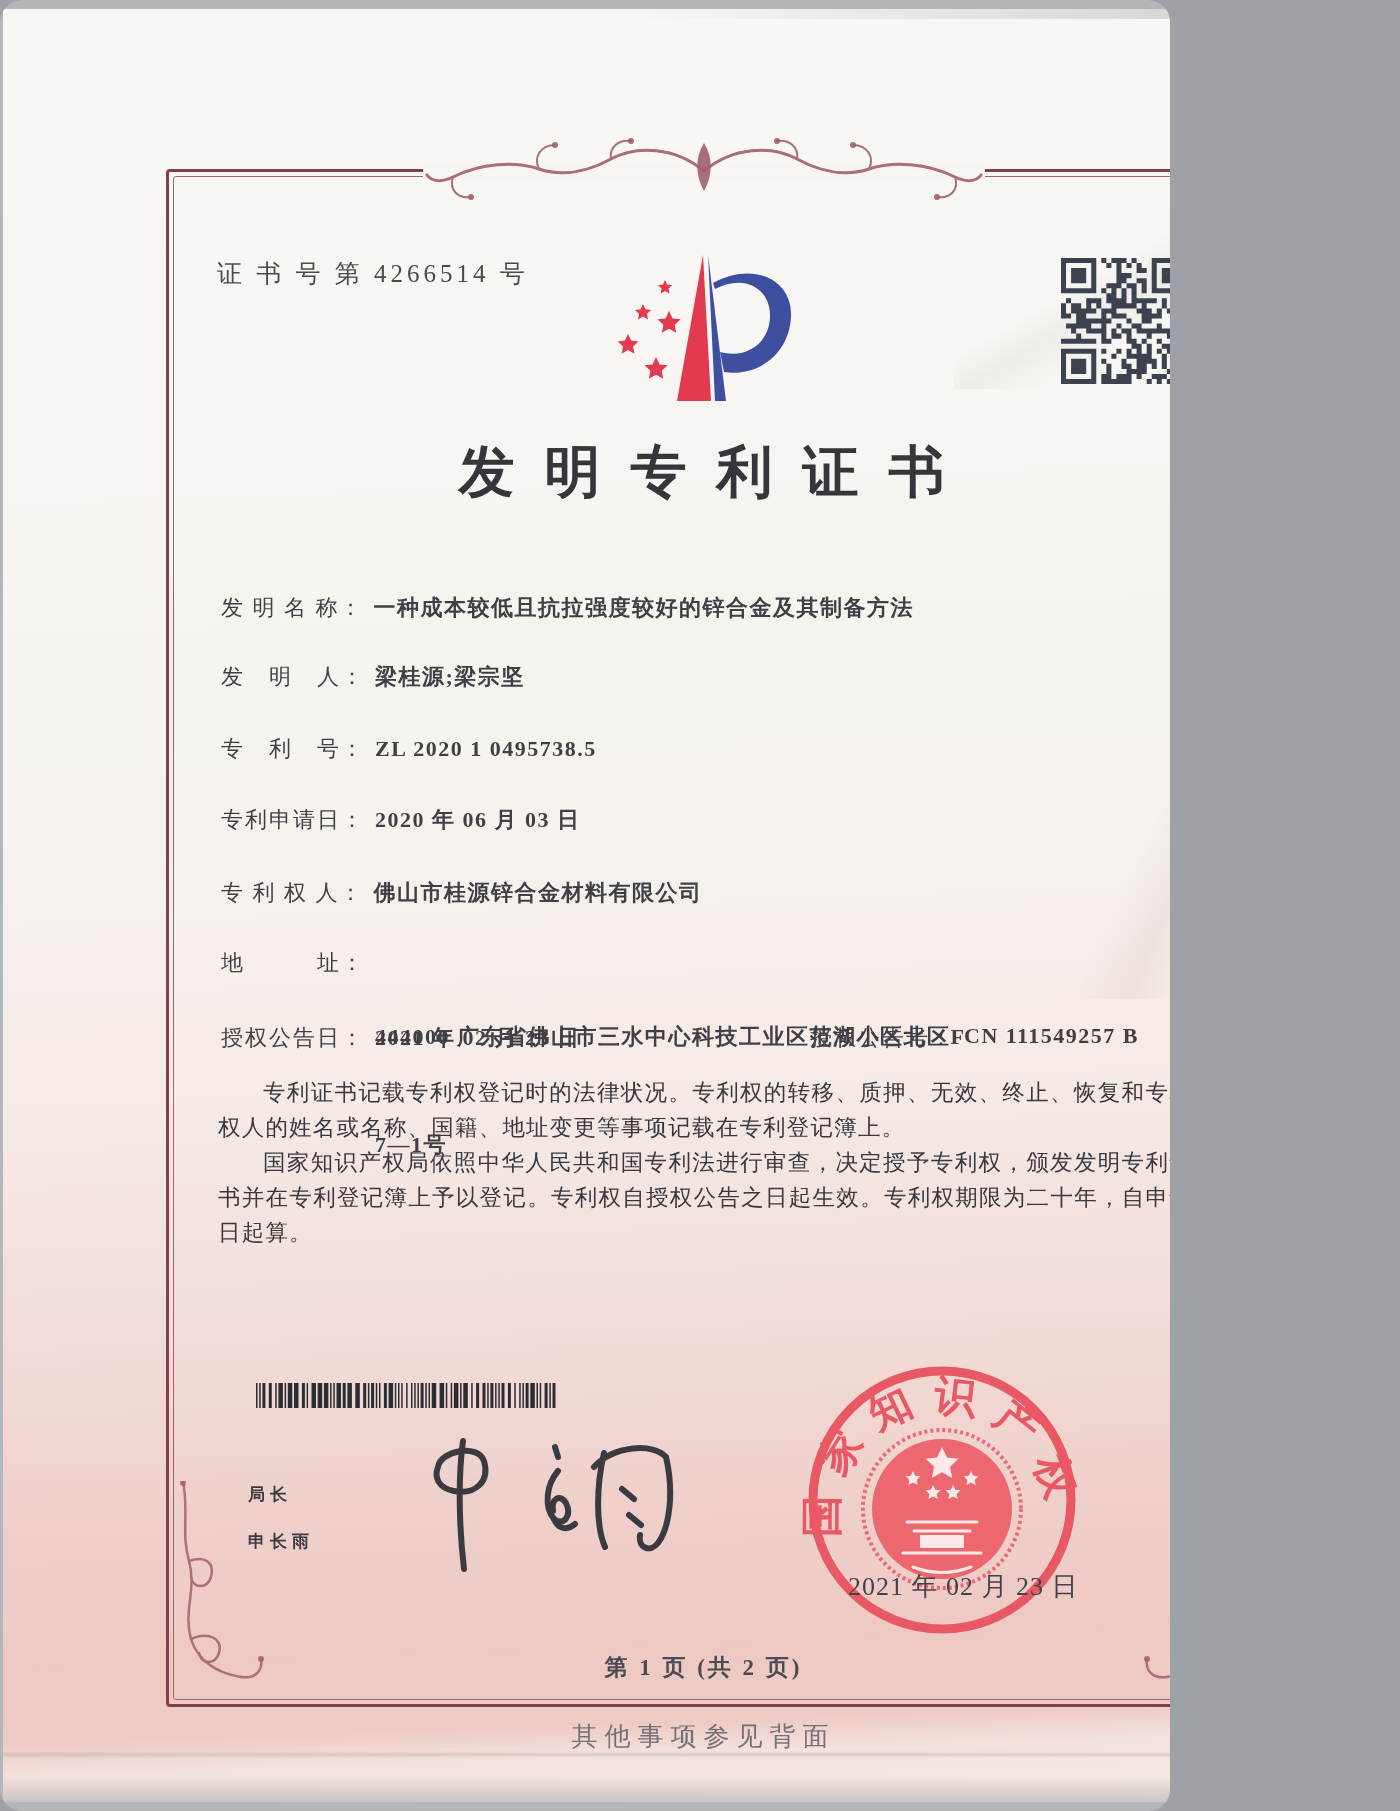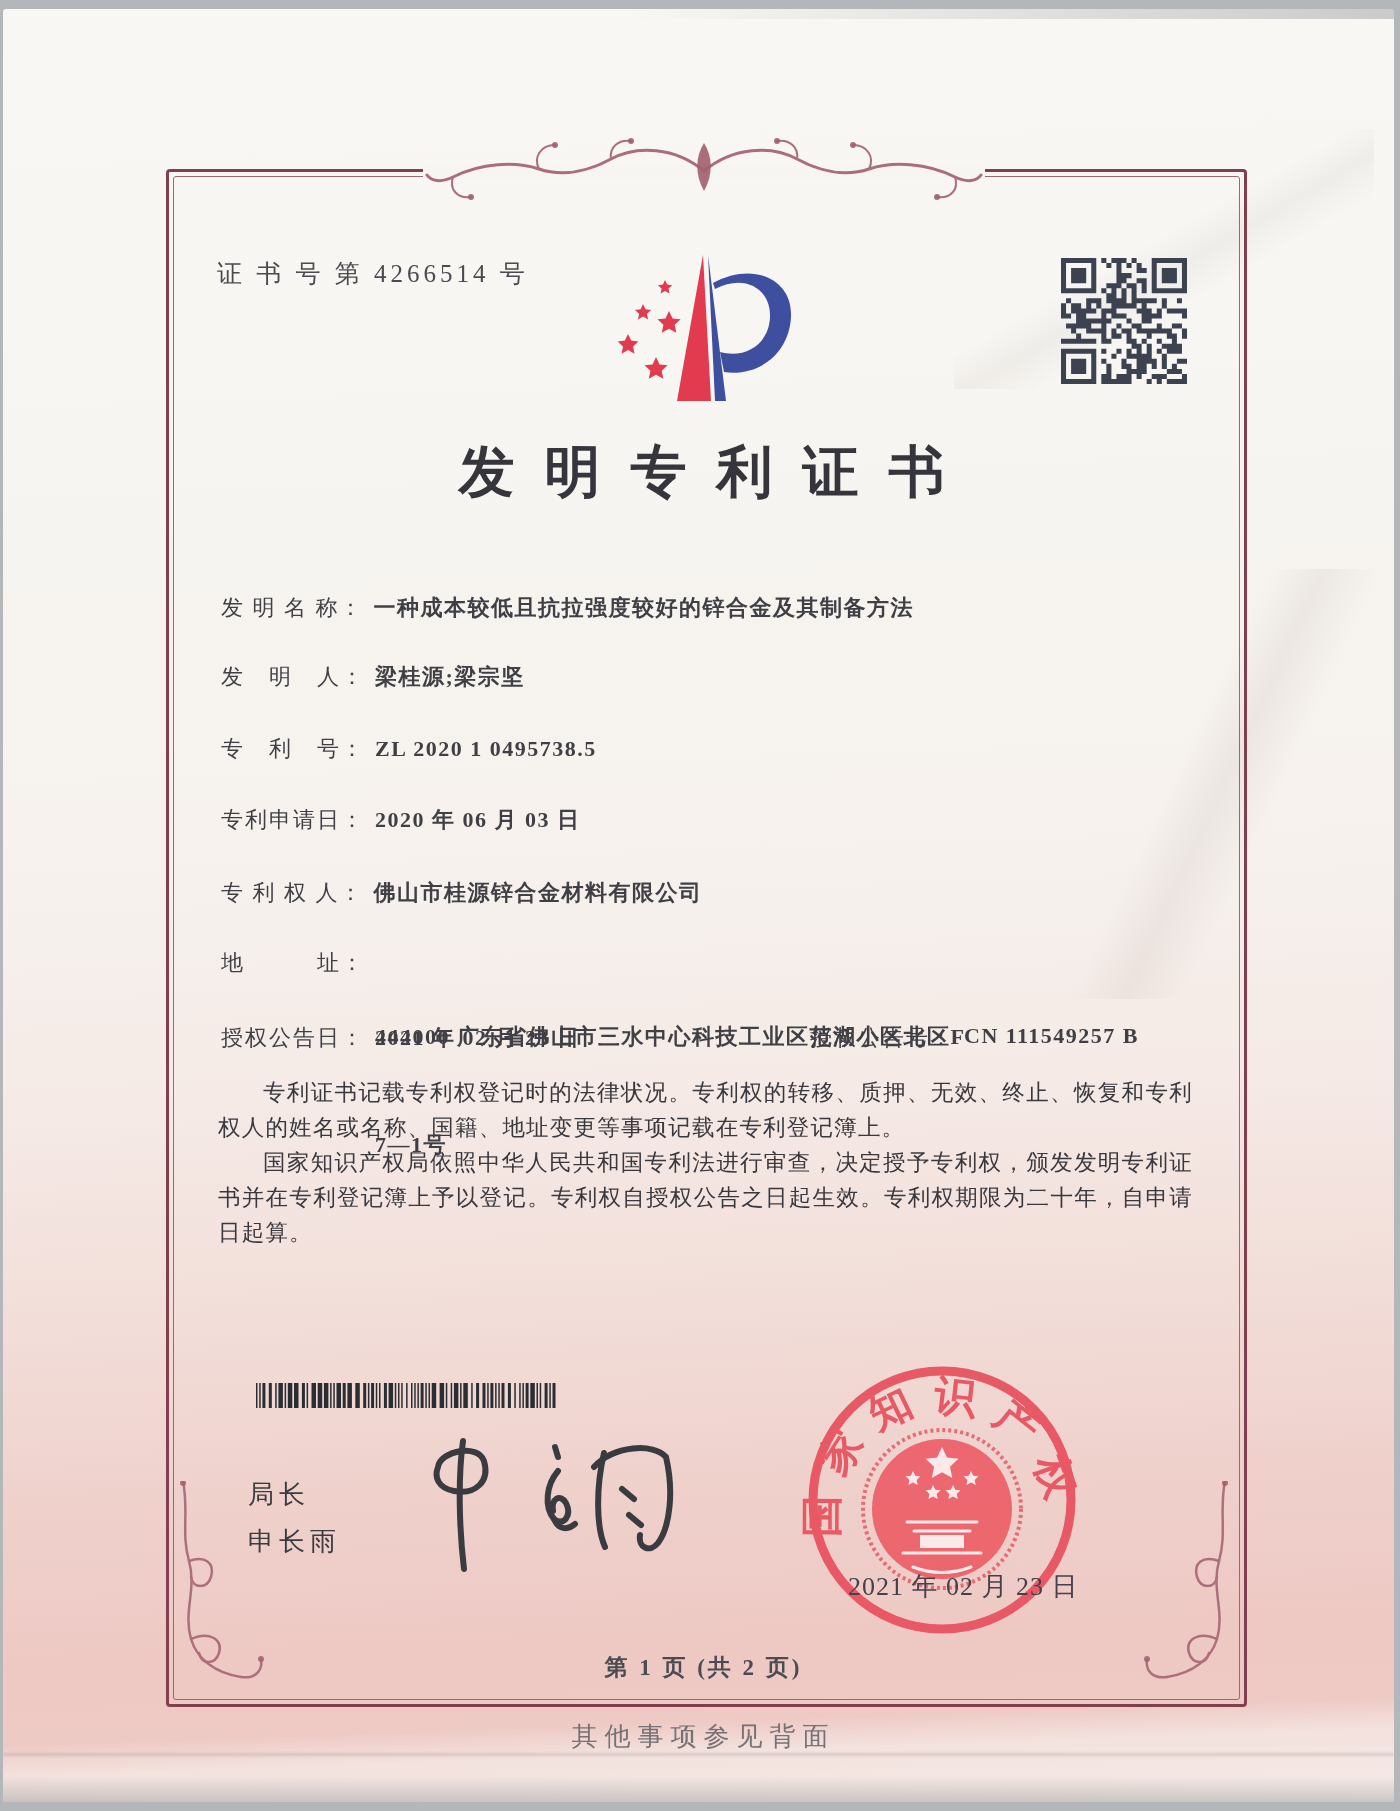--- a/index.html
+++ b/index.html
@@ -1,17 +1,17 @@
 <!DOCTYPE html>
 <html><head>
 <meta charset="utf-8">
 <style>
   html,body{margin:0;padding:0;}
   body{background:#9ea2a6;font-family:"Liberation Serif","DejaVu Serif",serif;}
-  .stage{position:relative;width:1400px;height:1811px;background:#b4b7b9;overflow:hidden;}
+  .stage{position:relative;width:1170px;height:1811px;background:#b4b7b9;overflow:hidden;border-radius:22px;}
   .paper{position:absolute;left:3px;top:9px;width:1391px;height:1793px;border-radius:3px;
     background:linear-gradient(178deg,
       #f8f7f4 0%, #f7f6f2 20%, #f6f1ed 48%, #f5eae6 60%,
       #f2ddd8 72%, #efd0cb 82%, #eec9c4 90%, #eecac5 94.3%,
       #f3e2de 96%, #f5ece8 100%);
     overflow:hidden;}
   .wrinkle1{position:absolute;right:0;top:560px;width:340px;height:430px;pointer-events:none;
     background:linear-gradient(115deg,transparent 40%,rgba(185,170,165,0.16) 50%,transparent 61%);}
   .wrinkle2{position:absolute;right:20px;top:120px;width:420px;height:260px;pointer-events:none;
     background:linear-gradient(150deg,transparent 45%,rgba(180,170,165,0.12) 53%,transparent 62%);}
@@ -40,21 +40,21 @@
   .flabel{white-space:pre;flex:none;}
   .fvalue{margin-left:10px;letter-spacing:1.5px;white-space:pre;font-weight:bold;}
   .row2cell{position:absolute;font-size:22px;color:#3f3f45;letter-spacing:2px;display:flex;}
 
   .bodytext{position:absolute;left:215px;top:1066px;width:975px;font-size:22.5px;
     color:#38383e;line-height:35px;letter-spacing:1.2px;text-align:justify;}
   .bodytext p{margin:0;text-indent:2em;}
 
   .barcode{position:absolute;left:253px;top:1374px;width:302px;height:25px;}
 
-  .director{position:absolute;left:245px;top:1462px;font-size:26px;color:#3b3b40;letter-spacing:5px;line-height:47px;}
+  .director{position:absolute;left:245px;top:1462px;font-size:17px;color:#3b3b40;letter-spacing:5px;line-height:47px;font-weight:bold;}
   .signature{position:absolute;left:405px;top:1418px;width:270px;height:150px;z-index:5;}
 
   .seal{position:absolute;left:798px;top:1350px;width:282px;height:282px;z-index:6;opacity:0.93;}
   .seal-date{position:absolute;left:845px;top:1560px;font-size:26px;color:#46404a;letter-spacing:1px;z-index:7;}
 
   .page-info{position:absolute;left:163px;top:1643px;width:1075px;text-align:center;
     font-size:23px;color:#4b4b52;letter-spacing:3px;font-weight:bold;}
   .back-note{position:absolute;left:163px;top:1710px;width:1075px;text-align:center;
     font-size:26px;color:#55555c;letter-spacing:7px;opacity:0.78;filter:blur(0.4px);}
 </style>

